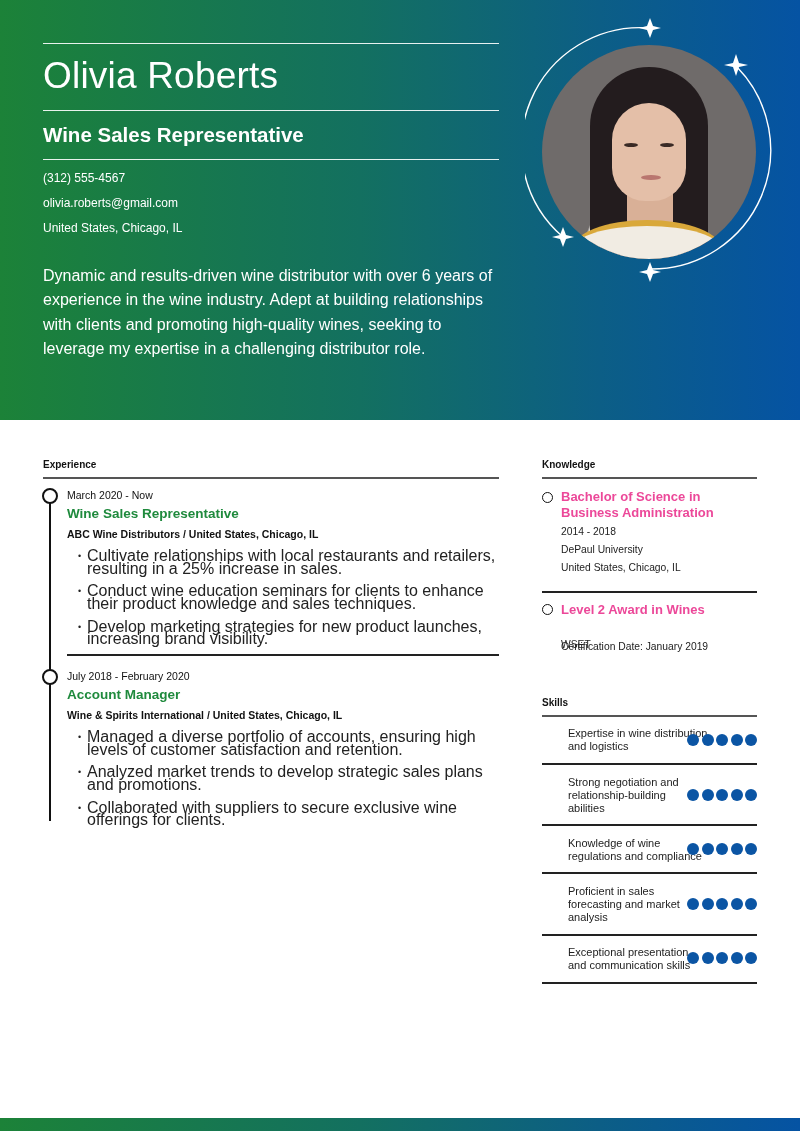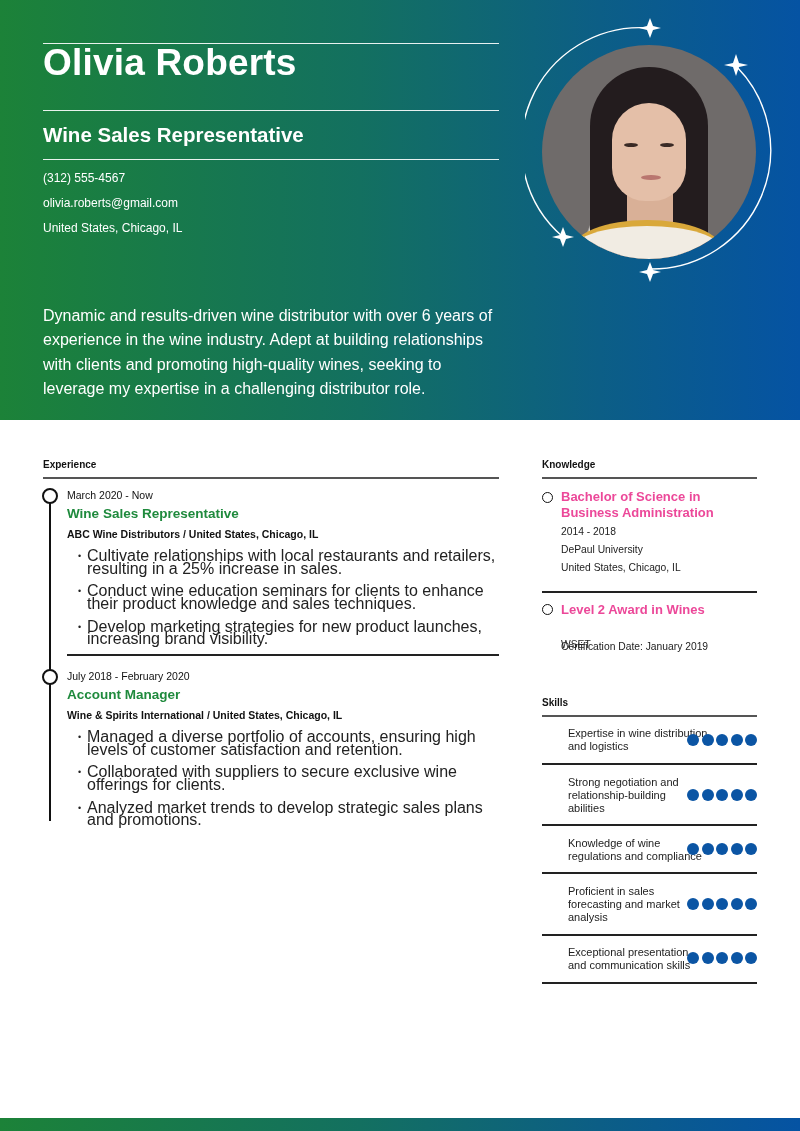--- a/index.html
+++ b/index.html
@@ -5,24 +5,24 @@
   * { box-sizing: border-box; margin: 0; padding: 0; }
   html, body { width: 800px; height: 1131px; background: #ffffff; }
   body { font-family: "Liberation Sans", "DejaVu Sans", sans-serif; color: #1b1b1b; position: relative; overflow: hidden; }
 
   .header {
     position: absolute; left: 0; top: 0; width: 800px; height: 420px;
     background: linear-gradient(90deg, #1c8238 0%, #137060 45%, #0c5e86 75%, #0553a3 100%);
     color: #fff;
   }
   .hline { position: absolute; left: 43px; width: 456px; height: 1px; background: rgba(255,255,255,0.9); }
-  .name { position: absolute; left: 43px; top: 42px; font-size: 37px; font-weight: 700; letter-spacing: 0.2px; }
+  .name { position: absolute; left: 43px; top: 55px; font-size: 37px; font-weight: 400; letter-spacing: 0.2px; }
   .title { position: absolute; left: 43px; top: 123px; font-size: 20.5px; font-weight: 700; }
   .contact { position: absolute; left: 43px; font-size: 12px; }
-  .summary { position: absolute; left: 43px; top: 264px; width: 460px; font-size: 16px; line-height: 24.4px; margin-top: 40px; }
+  .summary { position: absolute; left: 43px; top: 264px; width: 460px; font-size: 16px; line-height: 24.4px; }
 
   .photo-wrap { position: absolute; left: 525px; top: 15px; width: 260px; height: 270px; }
   .photo {
     position: absolute; left: 542px; top: 45px; width: 214px; height: 214px; border-radius: 50%;
     background: radial-gradient(circle at 50% 45%, #e8c3ad 0 18%, transparent 19%),
                 radial-gradient(circle at 50% 40%, #2a2224 0 33%, transparent 34%),
                 radial-gradient(circle at 45% 95%, #f2ede4 0 22%, transparent 23%),
                 #6f6b6a;
     overflow: hidden;
   }
@@ -106,22 +106,22 @@
   <li>Develop marketing strategies for new product launches, increasing brand visibility.</li>
 </ul>
 <div class="rule dark" style="left:67px; top:654px; width:432px"></div>
 
 <div class="tnode" style="left:42px; top:669px"></div>
 <div class="date" style="top:670px">July 2018 - February 2020</div>
 <div class="job-title" style="top:687px">Account Manager</div>
 <div class="company" style="top:709px">Wine &amp; Spirits International  /  United States, Chicago, IL</div>
 <ul class="bullets" style="top:731px">
   <li>Managed a diverse portfolio of accounts, ensuring high levels of customer satisfaction and retention.</li>
+  <li>Analyzed market trends to develop strategic sales plans and promotions.</li>
   <li>Collaborated with suppliers to secure exclusive wine offerings for clients.</li>
-  <li>Analyzed market trends to develop strategic sales plans and promotions.</li>
 </ul>
 
 <div class="section-label" style="left:542px; top:459px">Knowledge</div>
 <div class="rule" style="left:542px; top:477px; width:215px"></div>
 
 <div class="edu-node" style="top:492px"></div>
 <div class="edu-title" style="top:489px">Bachelor of Science in Business Administration</div>
 <div class="edu-line" style="top:526px">2014 - 2018</div>
 <div class="edu-line" style="top:544px">DePaul University</div>
 <div class="edu-line" style="top:562px">United States, Chicago, IL</div>

